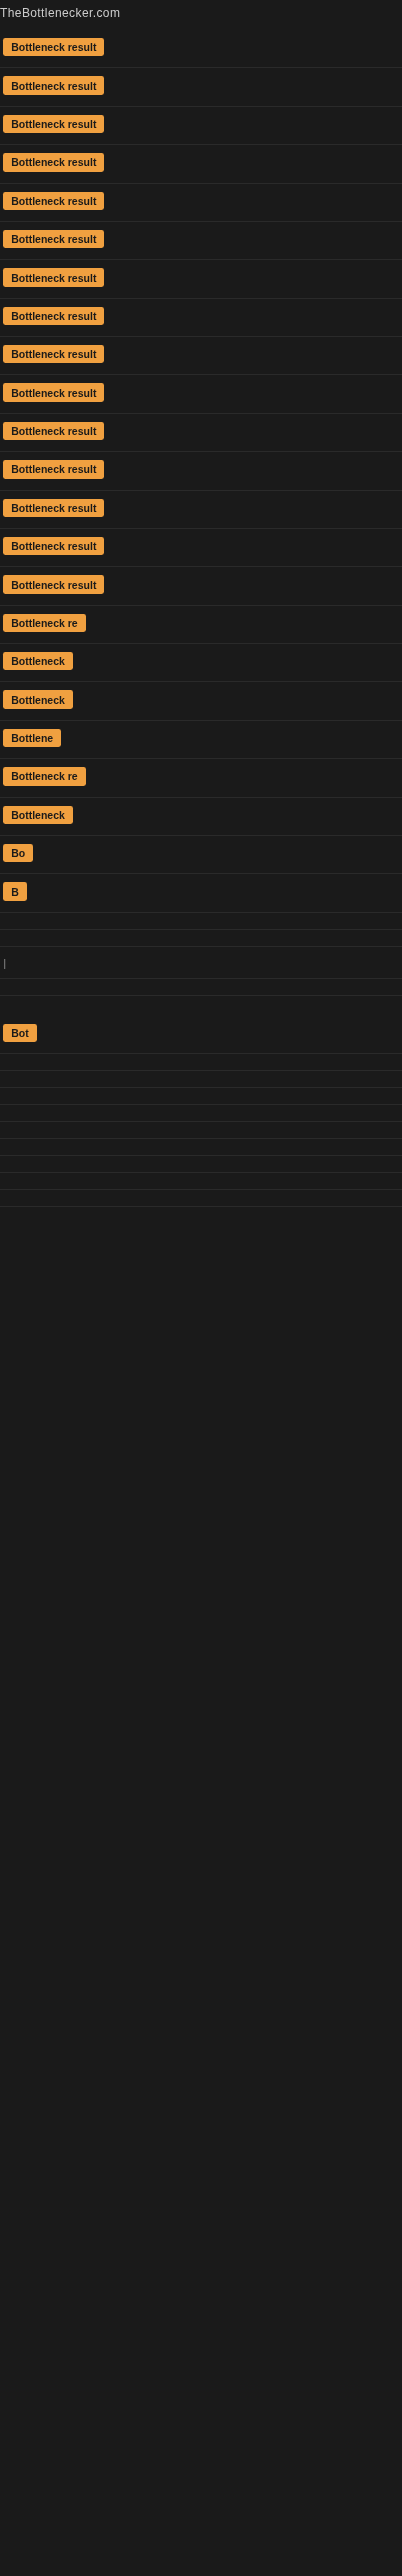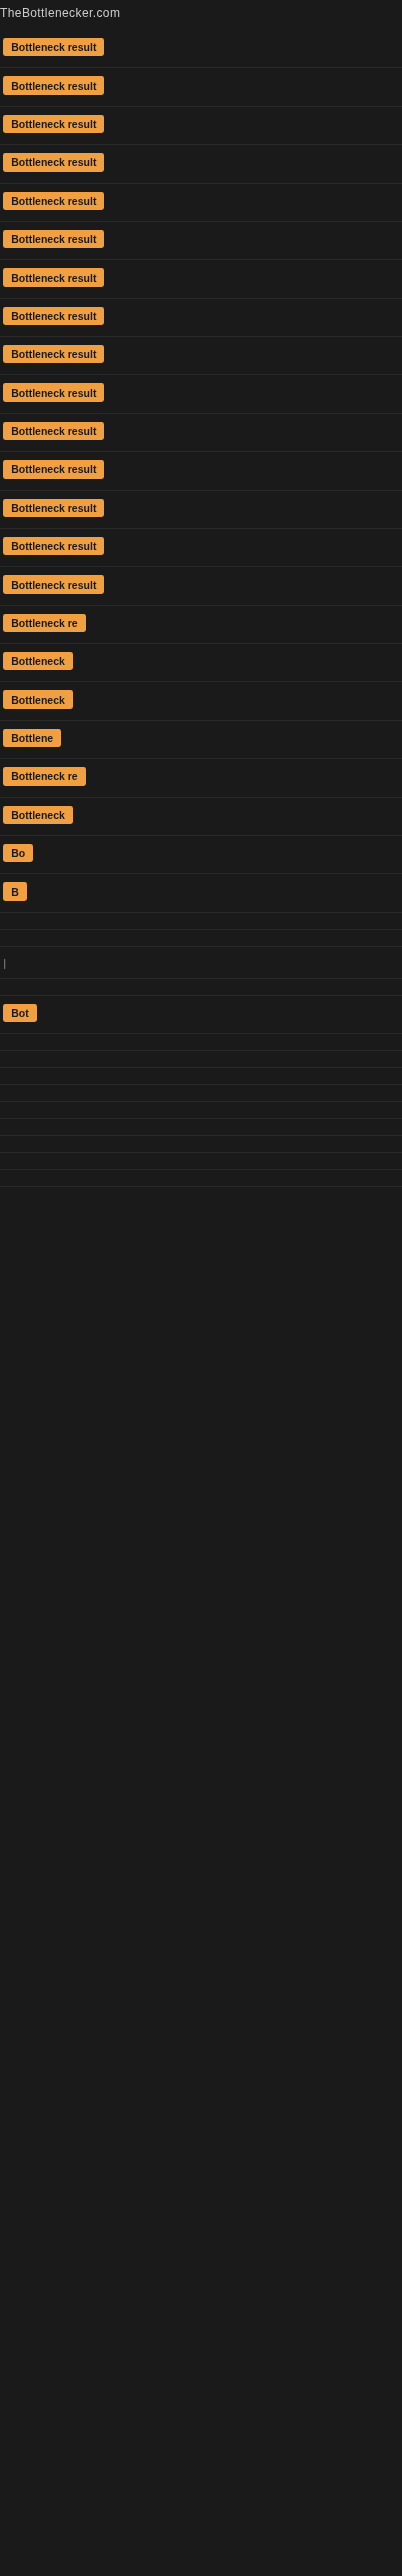--- a/index.html
+++ b/index.html
@@ -69,21 +69,21 @@
     <div class="row"><span class="bottleneck-badge" style="max-width: 85px;">Bottleneck</span></div>
     <div class="row"><span class="bottleneck-badge" style="max-width: 79px;">Bottlene</span></div>
     <div class="row"><span class="bottleneck-badge" style="max-width: 105px;">Bottleneck re</span></div>
     <div class="row"><span class="bottleneck-badge" style="max-width: 85px;">Bottleneck</span></div>
     <div class="row"><span class="bottleneck-badge" style="max-width: 39px;">Bo</span></div>
     <div class="row"><span class="bottleneck-badge" style="max-width: 29px;">B</span></div>
     <div class="row"></div>
     <div class="row"></div>
     <div class="row"><span style="color: rgb(136, 136, 136); font-size: 11.3px;">|</span></div>
     <div class="row"></div>
-    <div class="row"><span class="bottleneck-badge" style="max-width: 42px;">Bot</span></div>
+    <div class="row"><span class="bottleneck-badge" style="max-width: 42px; margin-top: 20px;">Bot</span></div>
     <div class="row"></div>
     <div class="row"></div>
     <div class="row"></div>
     <div class="row"></div>
     <div class="row"></div>
     <div class="row"></div>
     <div class="row"></div>
     <div class="row"></div>
     <div class="row"></div>
   </div>

